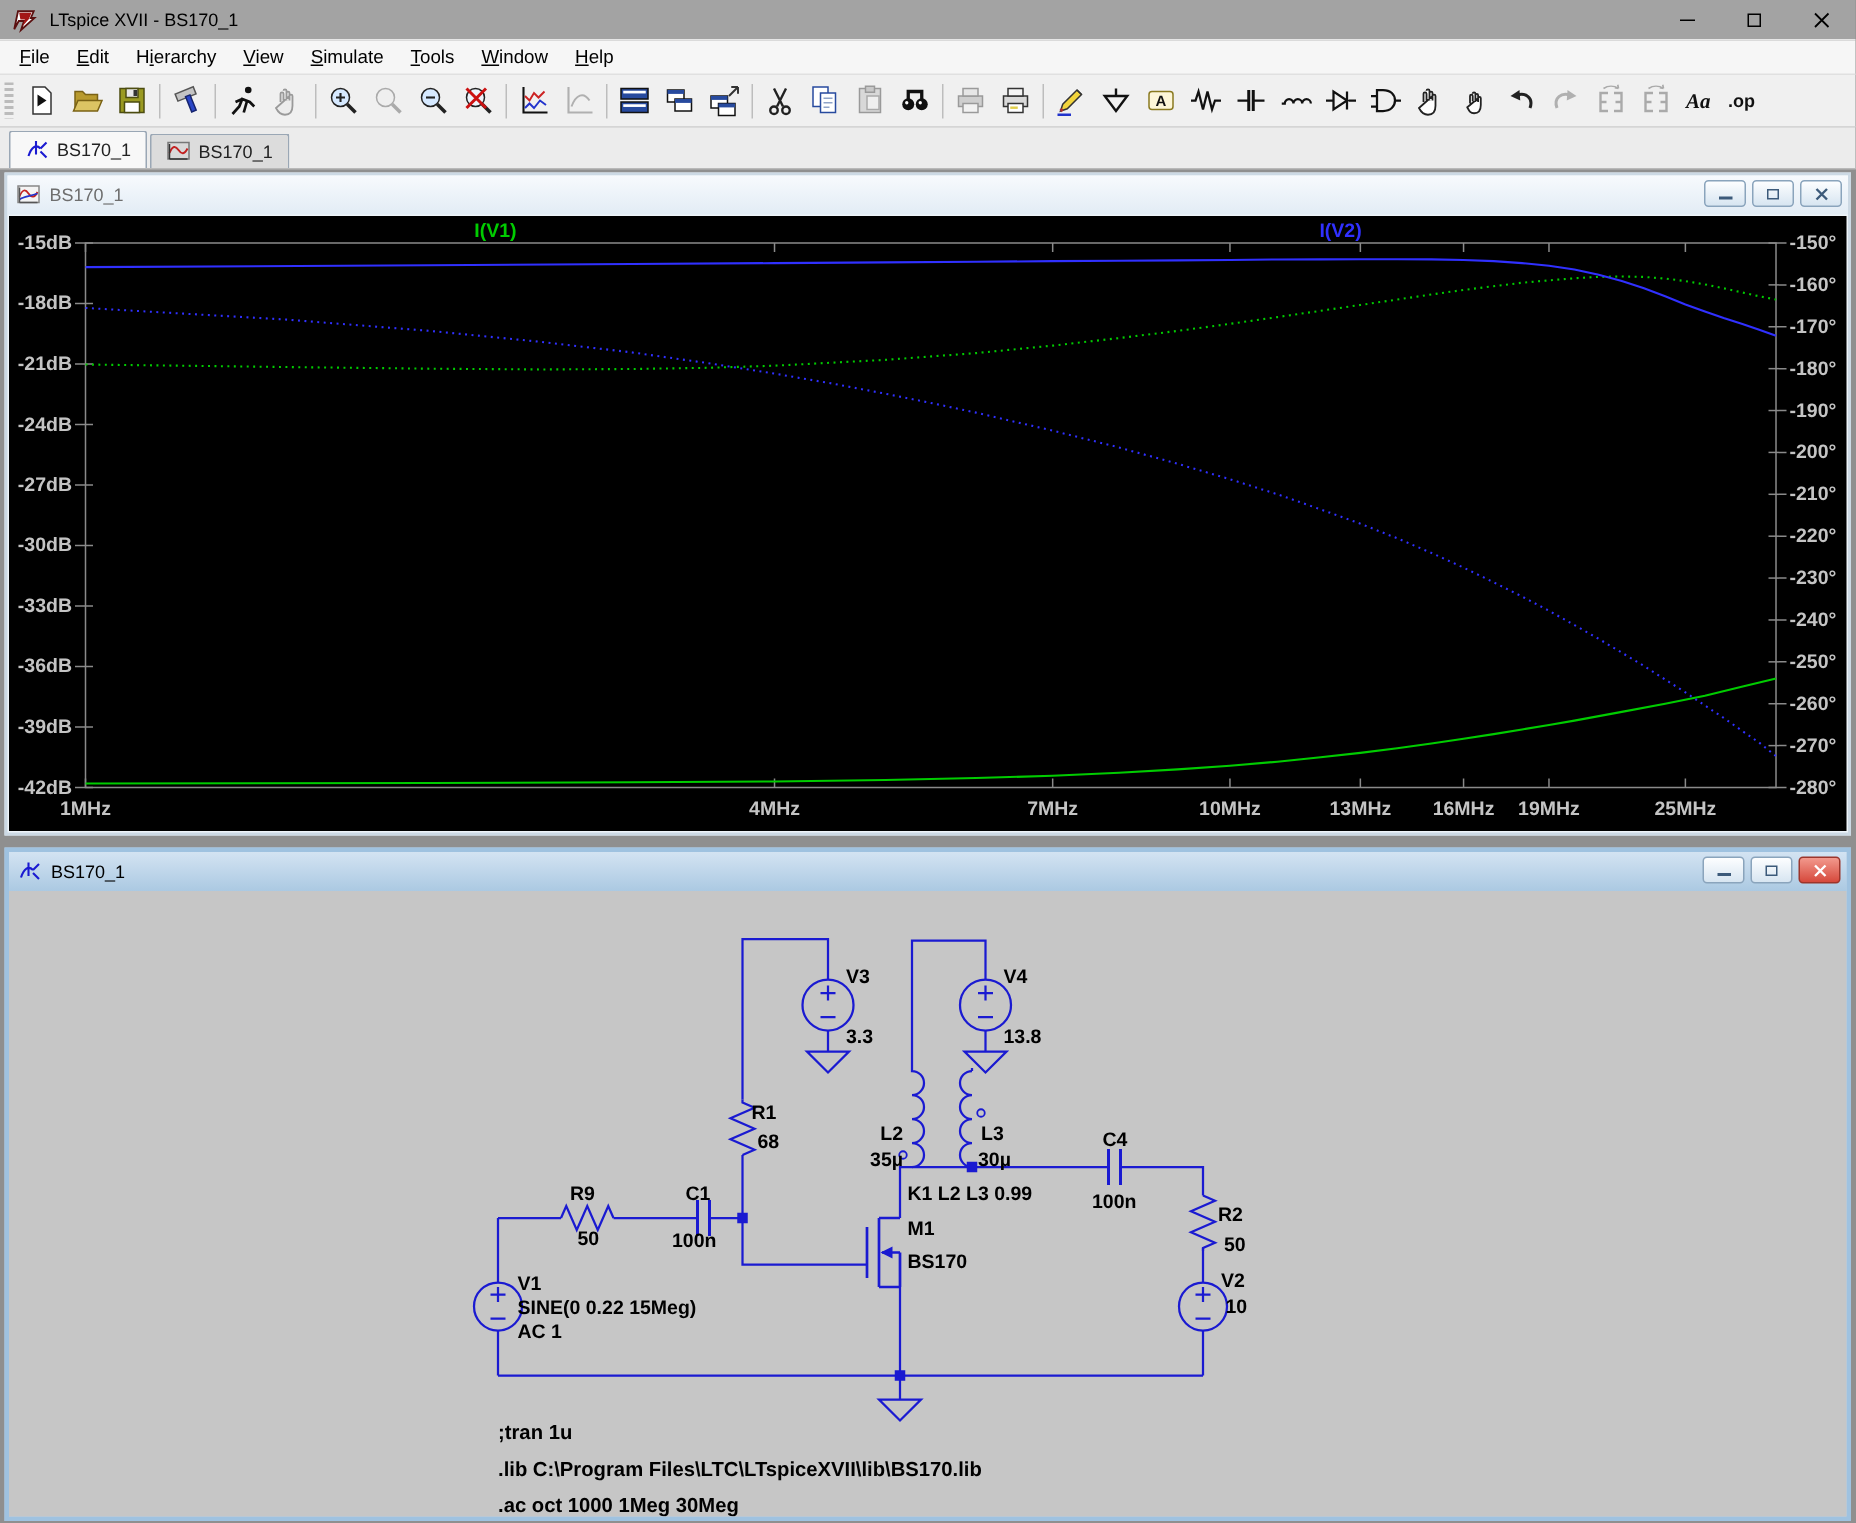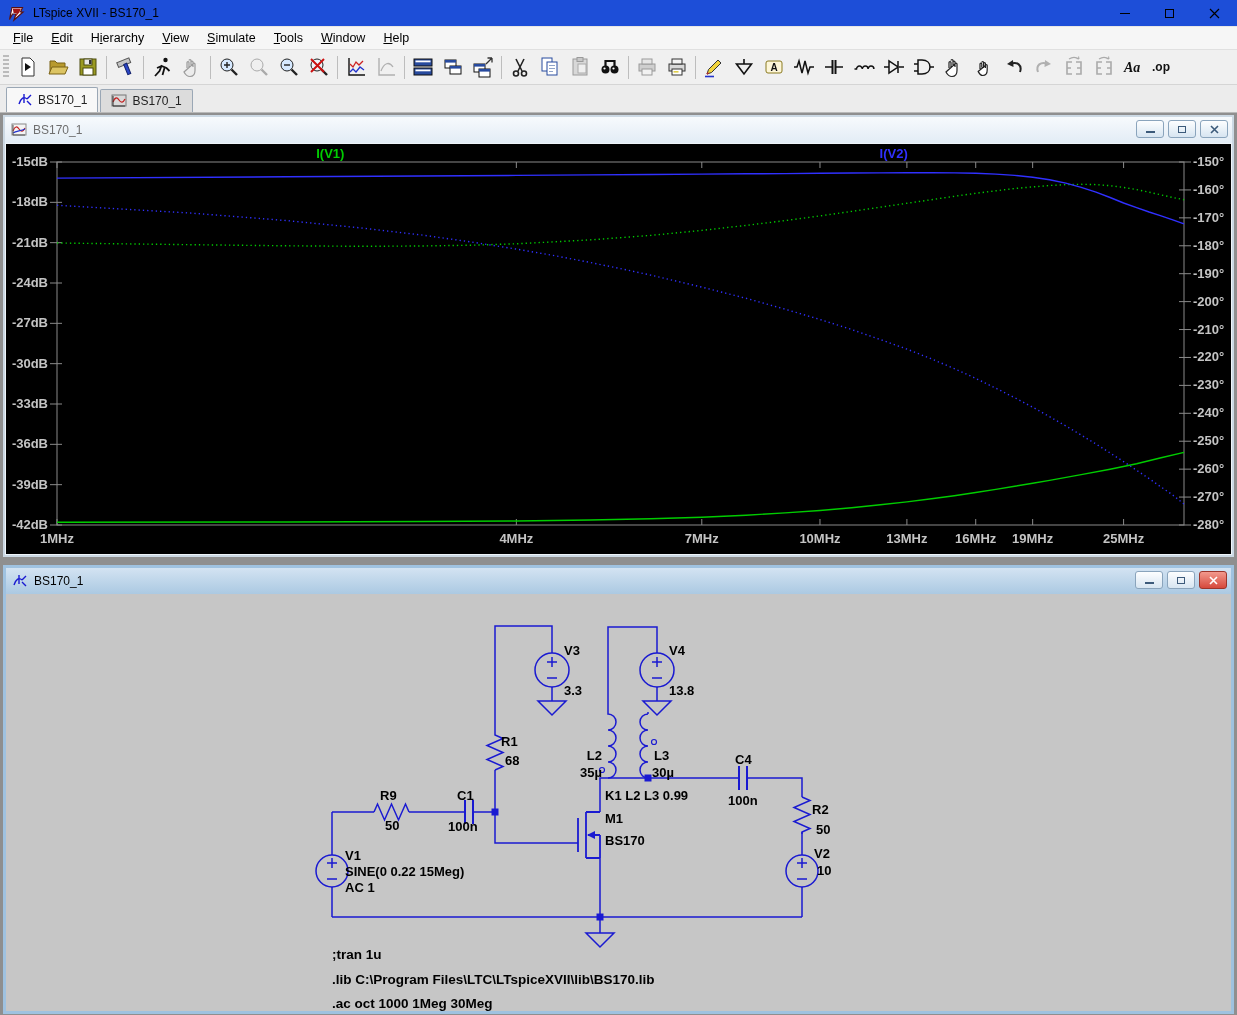--- a/index.html
+++ b/index.html
@@ -1,20 +1,20 @@
 <!DOCTYPE html>
 <html><head>
 <meta charset="utf-8">
 <style>
   * { margin:0; padding:0; box-sizing:border-box; }
   html,body { width:1237px; height:1015px; }
   body { position:relative; font-family:"Liberation Sans",sans-serif; background:#8f8f8f; overflow:hidden; font-size:12px; }
 
   
-  .titlebar { position:absolute; left:0; top:0; width:1237px; height:27px; background:#1d4ed8; display:flex; align-items:center; padding-left:8px; gap:8px; border-bottom:1px solid #e6e6e6; }
+  .titlebar { position:absolute; left:0; top:0; width:1237px; height:27px; background:#a3a3a3; display:flex; align-items:center; padding-left:8px; gap:8px; border-bottom:1px solid #e6e6e6; }
   .titlebar .t-text { color:#000; font-size:12px; }
   .caption-btns { position:absolute; right:0; top:0; height:27px; display:flex; }
   .cap-btn { width:45px; height:27px; display:flex; align-items:center; justify-content:center; }
   .glyph-min { width:10px; height:1.5px; background:#000; }
   .glyph-max { width:9px; height:9px; border:1px solid #000; }
 
   
   .menubar { position:absolute; left:0; top:27px; width:1237px; height:23px; background:#f6f6f6; display:flex; align-items:center; padding-left:4px; border-bottom:1px solid #e0e0e0; }
   .menu-item { padding:3px 9px; color:#000; font-size:12.5px; }
 

